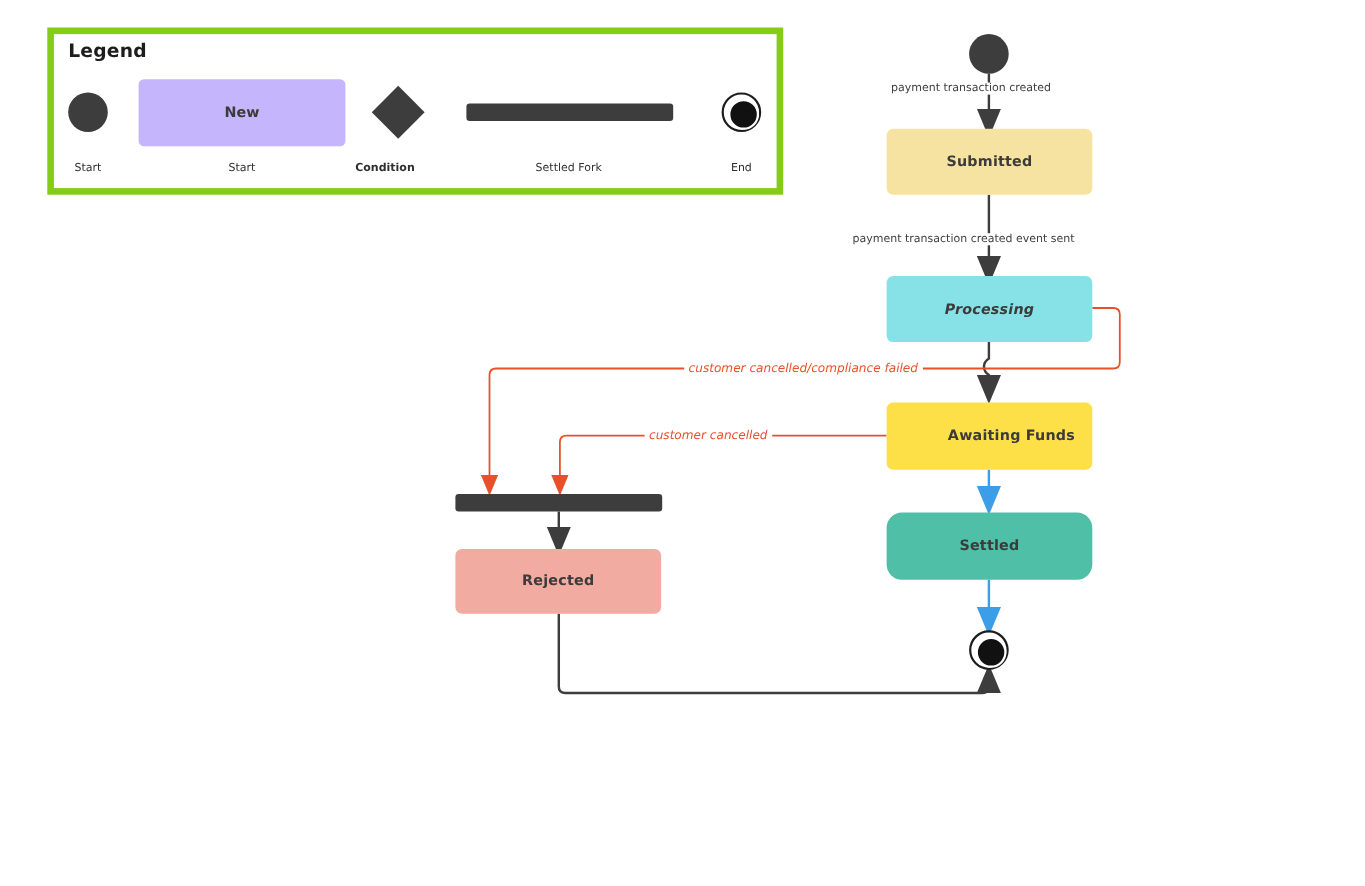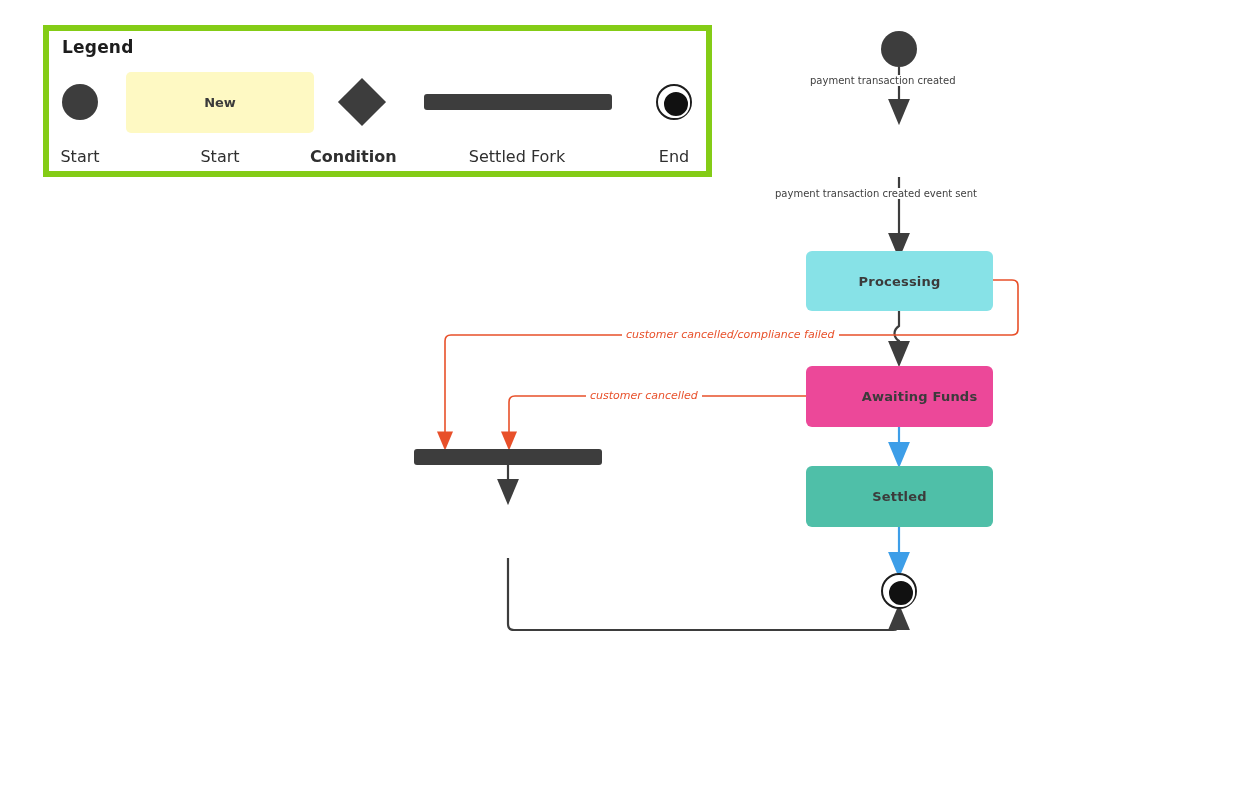--- a/index.html
+++ b/index.html
@@ -50,21 +50,21 @@
     height: 36px;
     border-radius: 50%;
     background: #3d3d3d;
   }
   .legend-status-box {
     position: absolute;
     left: 126px;
     top: 72px;
     width: 188px;
     height: 61px;
-    background: #fef9c3;
+    background: #c4b5fd;
     border-radius: 5px;
   }
   .legend-status-box span {
     display: block;
     width: 100%;
     text-align: center;
     line-height: 61px;
     font-size: 13px;
     font-weight: bold;
     color: #3b3b3b;
@@ -102,21 +102,21 @@
     content: "";
     position: absolute;
     left: 4px; top: 4px;
     width: 24px; height: 24px;
     border-radius: 50%;
     background: #111111;
     border: 2px solid #ffffff;
   }
   .legend-label {
     position: absolute;
-    font-size: 16px;
+    font-size: 10px;
     color: #2f2f2f;
     text-align: center;
     white-space: nowrap;
   }
 
   
   .state-node {
     position: absolute;
     border-radius: 6px;
     box-sizing: border-box;
@@ -239,39 +239,45 @@
   <div class="legend-end"></div>
 
   <div class="legend-label" style="left:40px; top:147px; width:80px;">Start</div>
   <div class="legend-label" style="left:180px; top:147px; width:80px;">Start</div>
   <div class="legend-label" style="left:310px; top:147px; width:80px;font-weight:bold;">Condition</div>
   <div class="legend-label" style="left:468px; top:147px; width:98px;">Settled Fork</div>
   <div class="legend-label" style="left:634px; top:147px; width:80px;">End</div>
 
   <div class="start-node"></div>
 
-
-  <div class="state-node" style="left:806px; top:251px; width:187px; height:60px; background:#87e2e7;">
+  <div class="state-node" style="left:806px; top:117px; width:187px; height:60px; background:#f6e3a1;">
+    <span>Submitted</span>
+  </div>
+
+  <div class="state-node" style="left:806px; top:251px; width:187px; height:60px; background:#87e2e7;font-style:italic;">
     <span>Processing</span>
   </div>
 
-  <div class="state-node" style="left:806px; top:366px; width:187px; height:61px; background:#ec4899;padding-left:40px;">
+  <div class="state-node" style="left:806px; top:366px; width:187px; height:61px; background:#fde047;padding-left:40px;">
     <span>Awaiting Funds</span>
   </div>
 
-  <div class="state-node" style="left:806px; top:466px; width:187px; height:61px; background:#4fbfa8;">
+  <div class="state-node" style="left:806px; top:466px; width:187px; height:61px; background:#4fbfa8;border-radius:14px;">
     <span>Settled</span>
   </div>
 
   <div class="fork-bar"></div>
 
+  <div class="state-node" style="left:414px; top:499px; width:187px; height:59px; background:#f2aba1;">
+    <span>Rejected</span>
+  </div>
 
   <div class="end-node"></div>
 
   <div class="edge-label" style="left:806px; top:75px;">payment transaction created</div>
 
-  <div class="edge-label" style="left:771px; top:188px;">payment transaction created event sent</div>
+  <div class="edge-label" style="left:771px; top:212px;">payment transaction created event sent</div>
 
   <div class="edge-label red" style="left:622px; top:328px;">customer cancelled/compliance failed</div>
 
   <div class="edge-label red" style="left:586px; top:389px;">customer cancelled</div>
 
 </div>
 
 </body></html>

